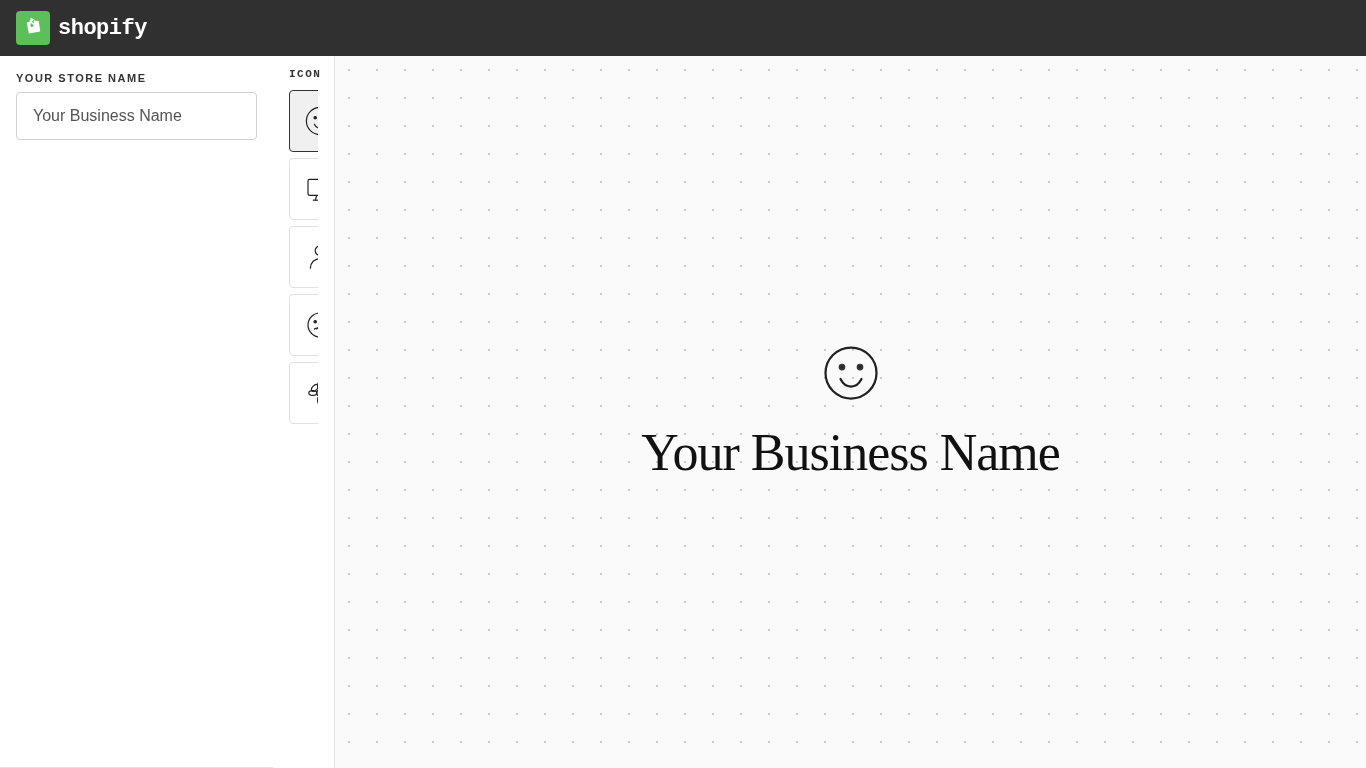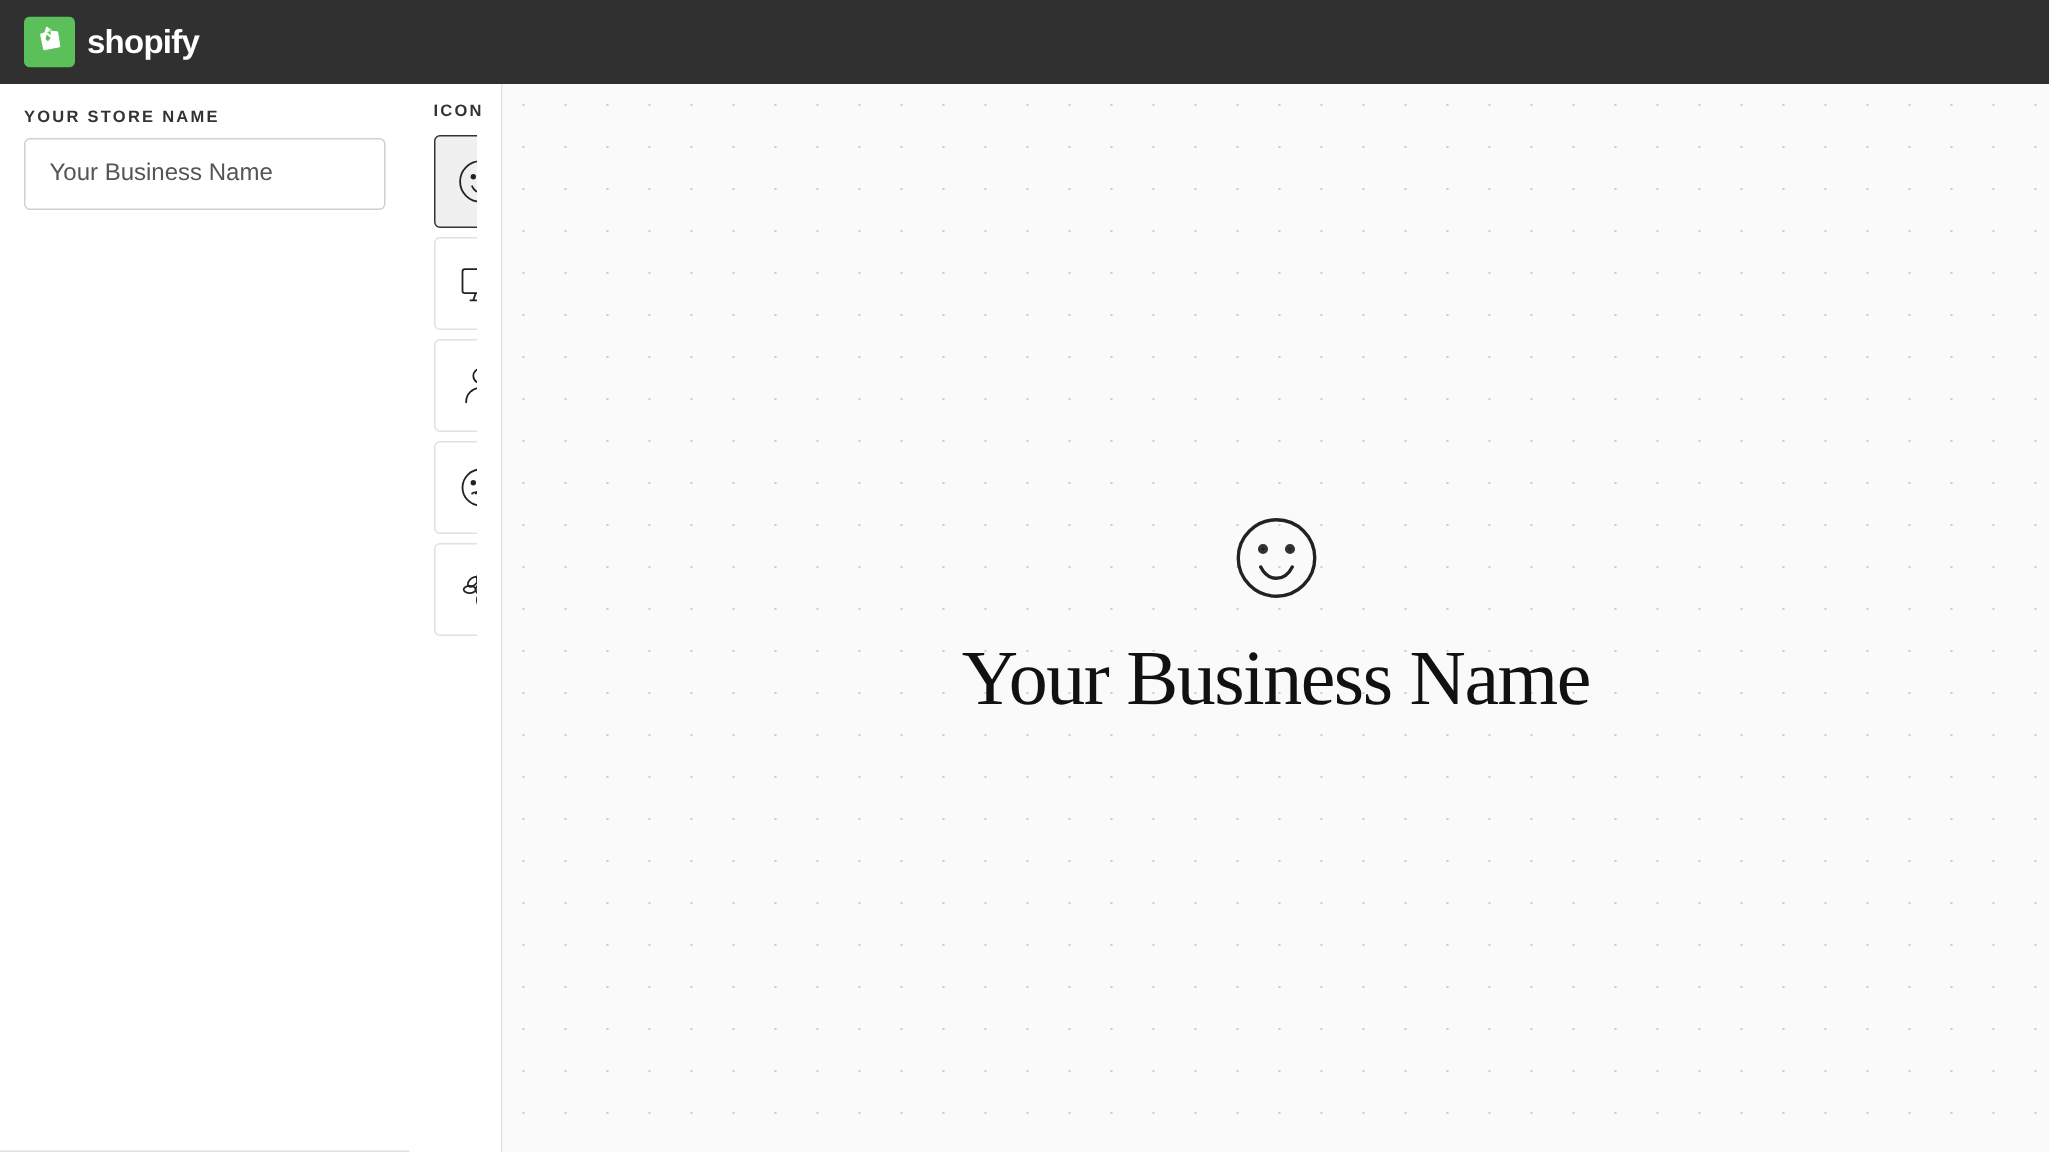--- a/index.html
+++ b/index.html
@@ -7,20 +7,21 @@
 
     
     #header {
       background: #2c3e50;
       background: #1a1a2e;
       background: #303030;
       height: 56px;
       display: flex;
       align-items: center;
       padding: 0 16px;
+      font-family: Liberation Mono, monospace;
     }
     #header .shopify-logo {
       display: flex;
       align-items: center;
       gap: 8px;
       color: #fff;
       font-size: 22px;
       font-weight: 600;
       letter-spacing: -0.5px;
     }
@@ -70,20 +71,21 @@
       outline: none;
       background: #fff;
     }
 
     .icon-section {
       padding: 12px 16px 0 16px;
       flex: 1;
       overflow: hidden;
       display: flex;
       flex-direction: column;
+      font-family: Liberation Mono, monospace;
     }
 
     .icon-label {
       font-size: 11px;
       font-weight: 700;
       letter-spacing: 1.5px;
       color: #333;
       text-transform: uppercase;
       margin-bottom: 10px;
     }

